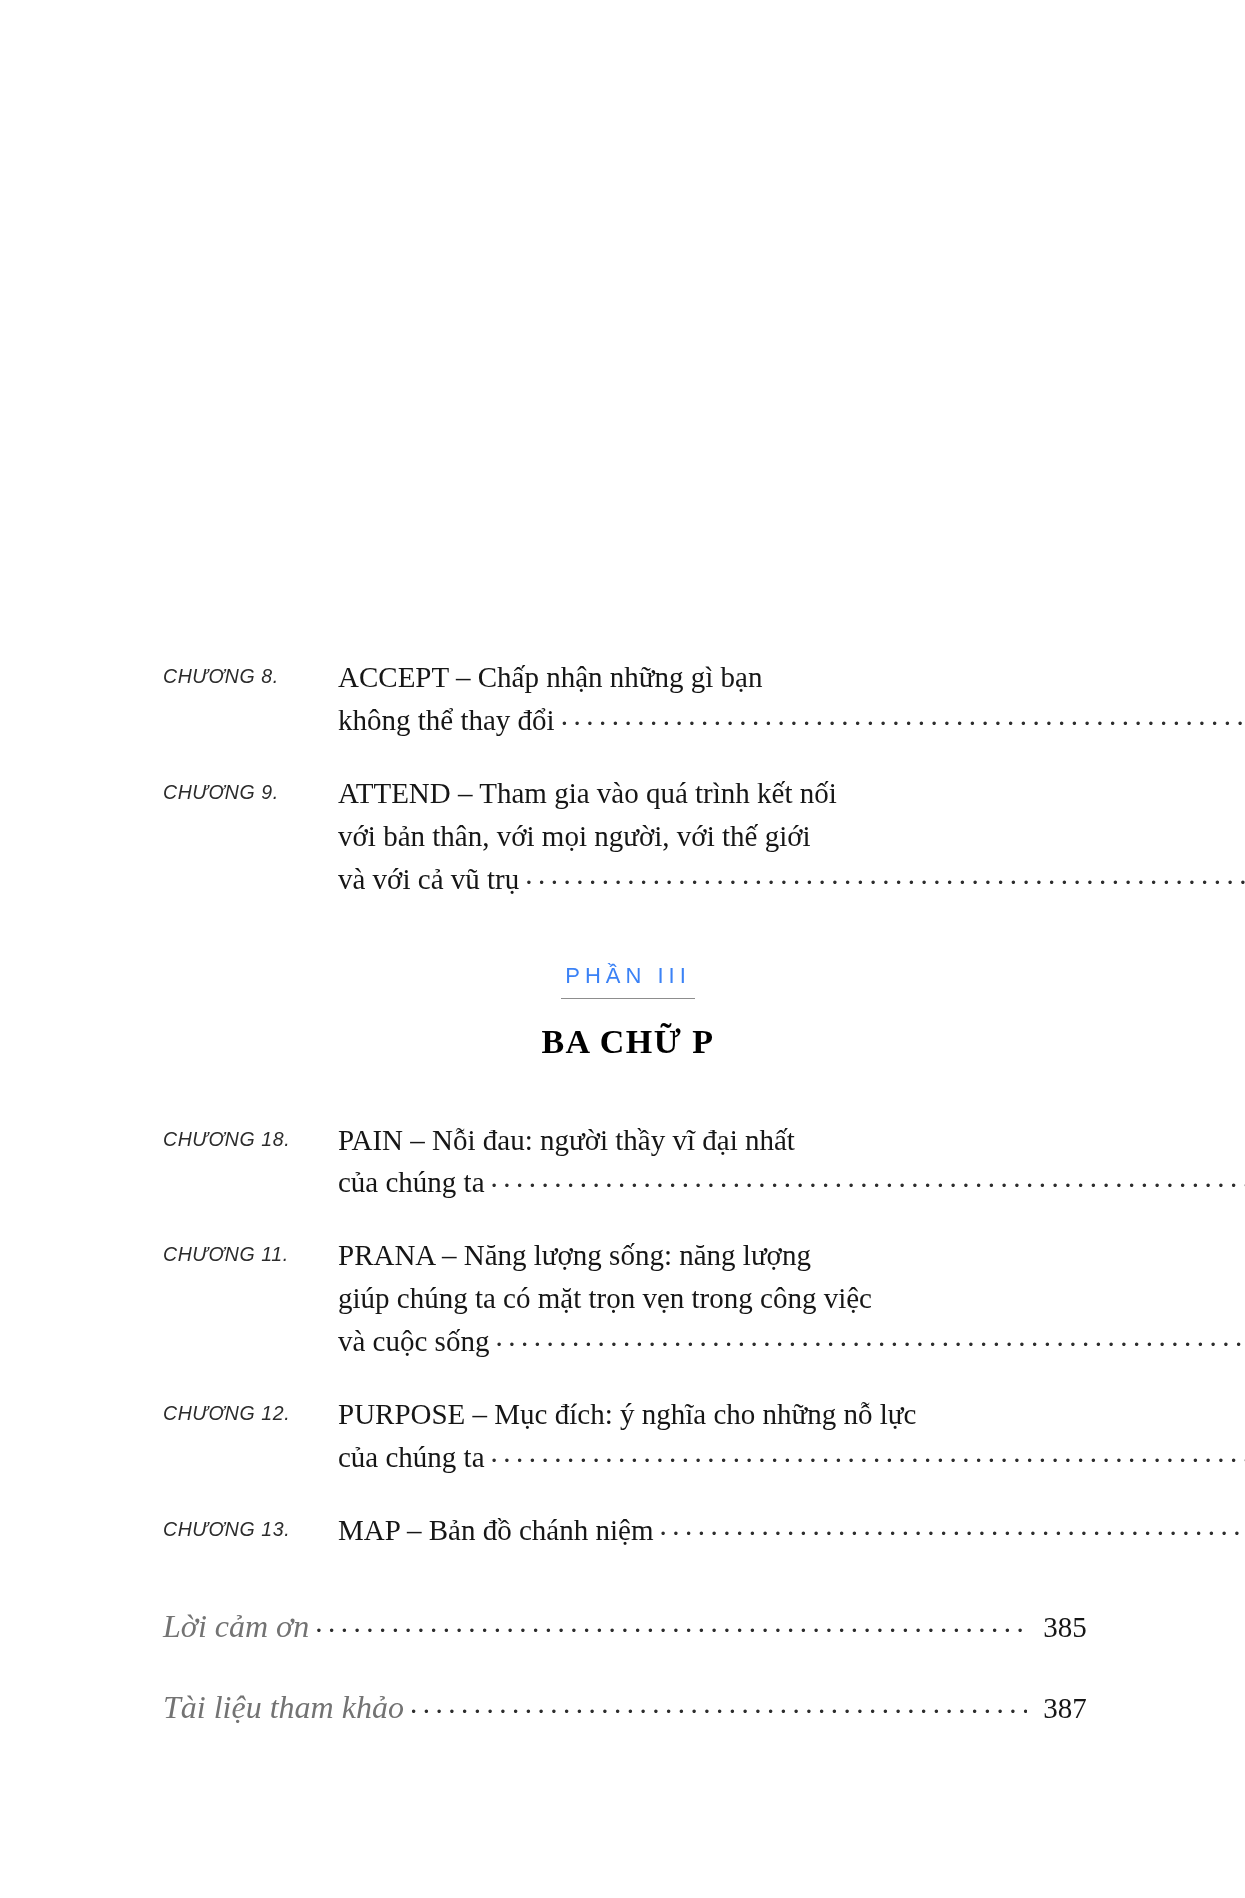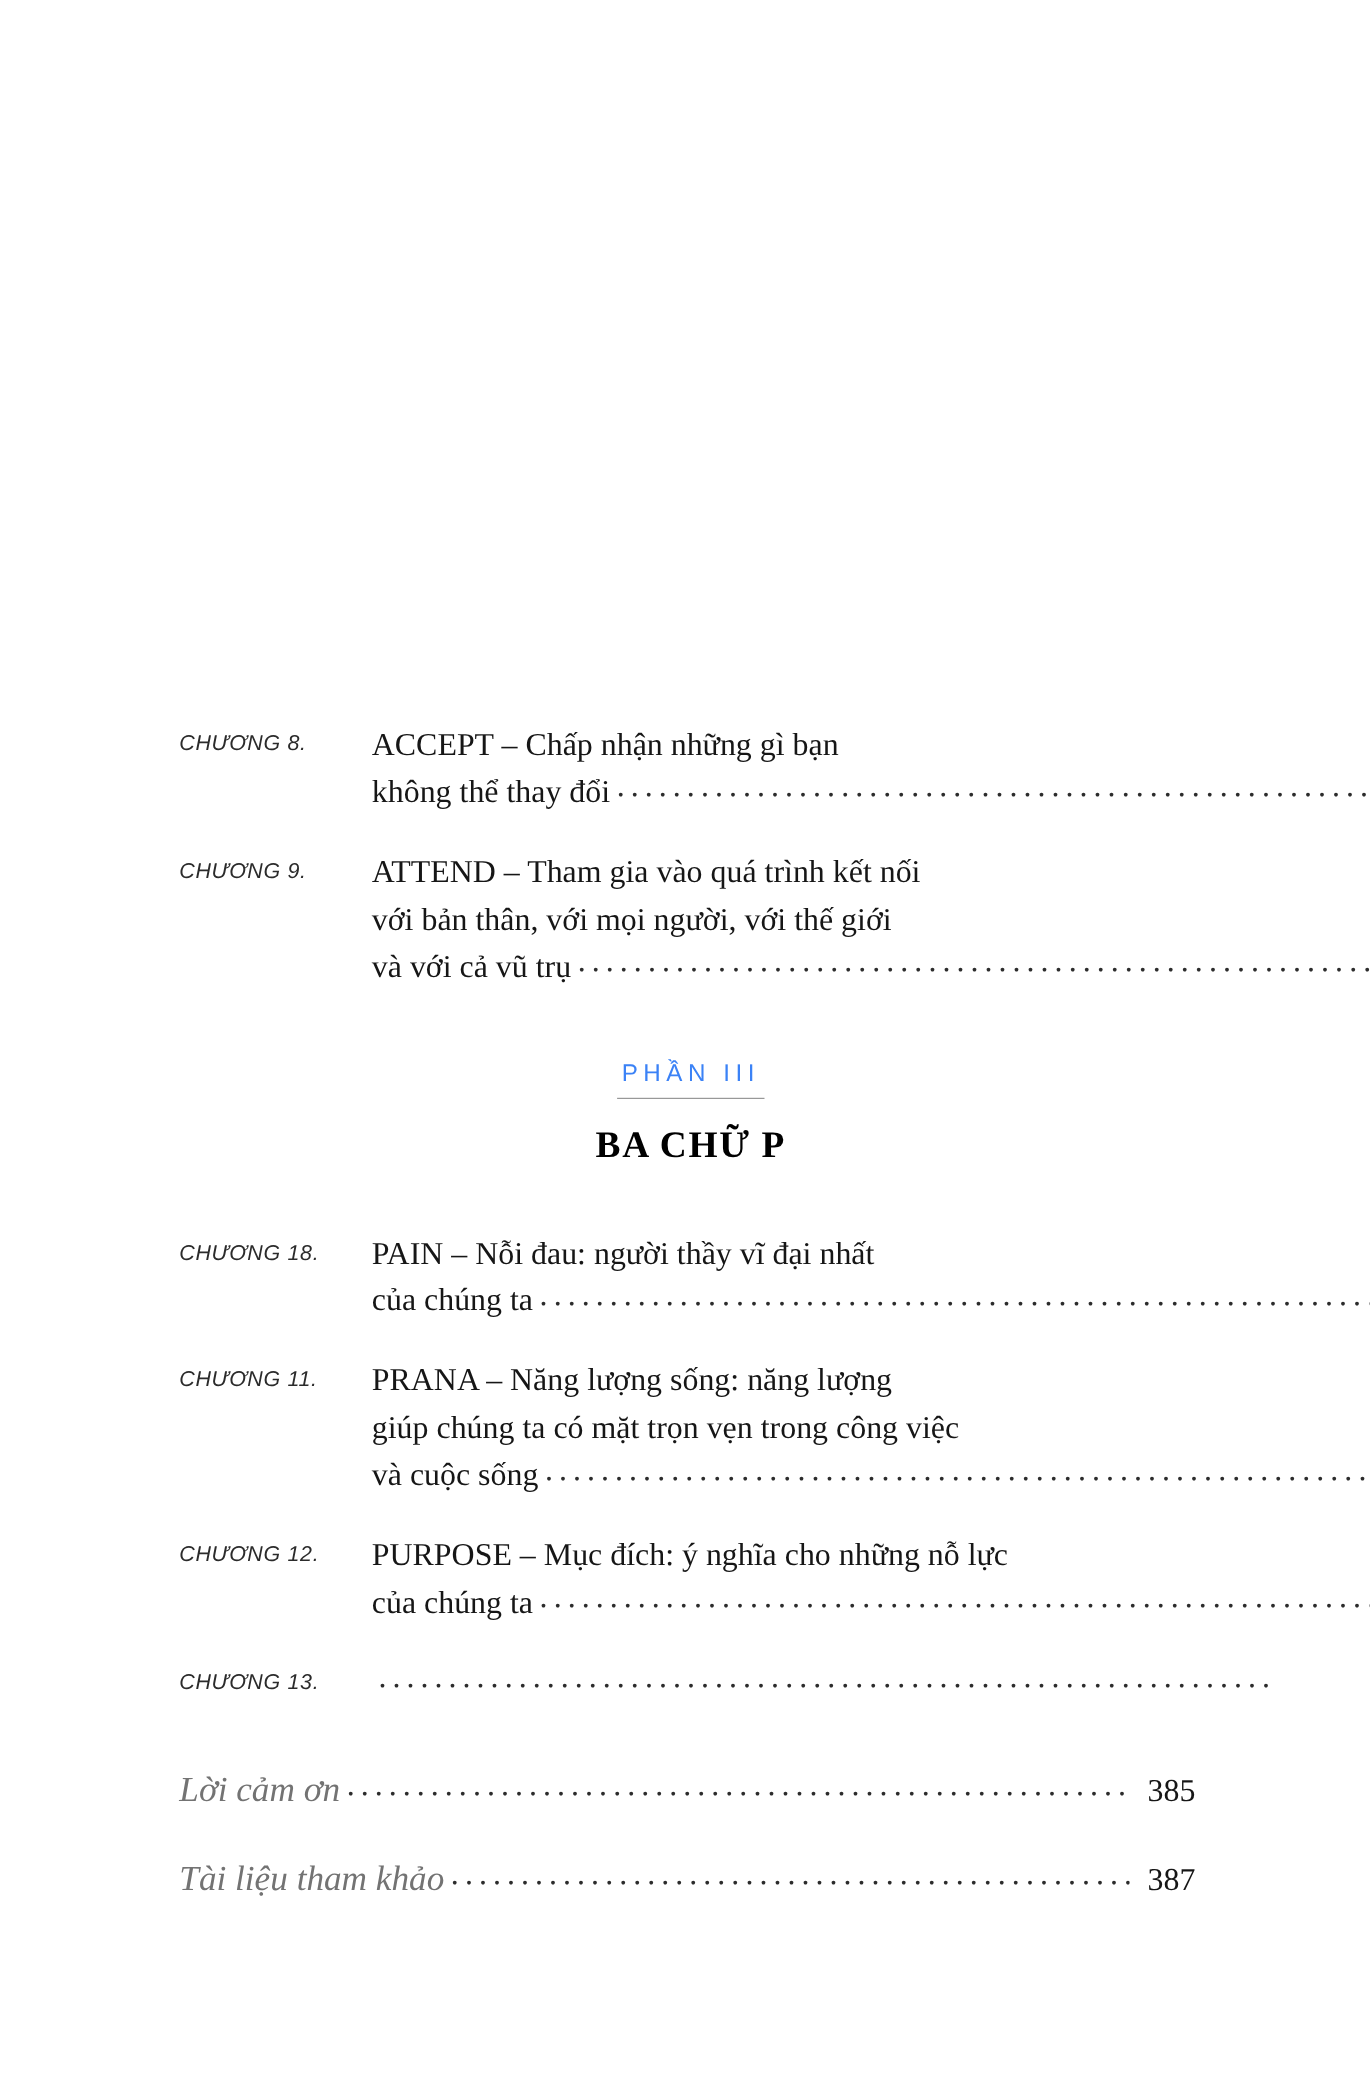--- a/index.html
+++ b/index.html
@@ -200,20 +200,21 @@
           <span class="dots">................................................................</span>
 
         </span>
       </div>
     </div>
 
     <div class="entry">
       <div class="entry-label">CHƯƠNG 13.</div>
       <div class="entry-body">
         <span class="line-last">
+          <span class="txt">MAP – Bản đồ chánh niệm</span>
           <span class="dots">................................................................</span>
 
         </span>
       </div>
     </div>
 
     <div class="backmatter">
       <div class="back-entry">
         <span class="btxt">Lời cảm ơn</span>
         <span class="dots">................................................................</span>

